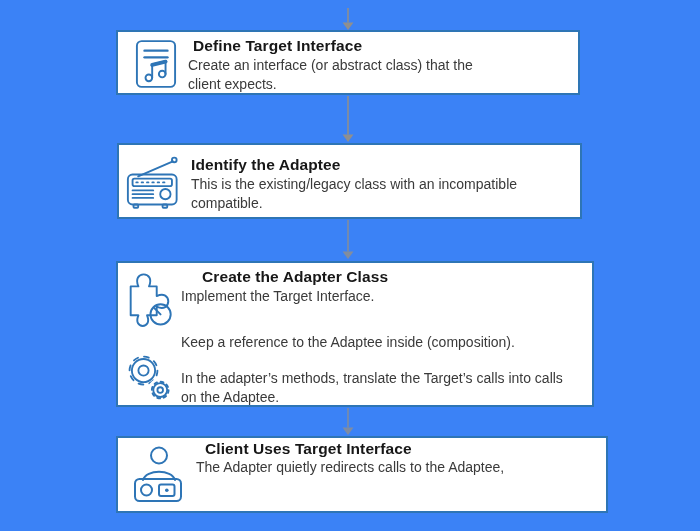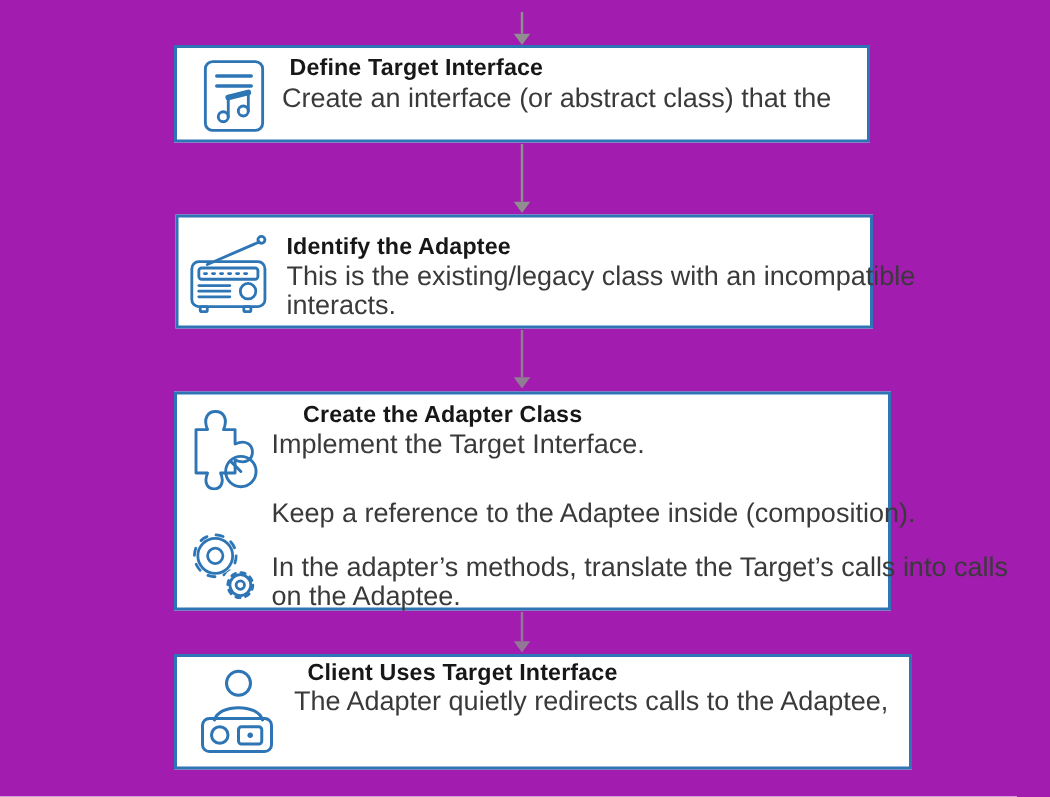--- a/index.html
+++ b/index.html
@@ -1,20 +1,20 @@
 <!DOCTYPE html>
 <html><head>
 <meta charset="utf-8">
 <style>
   html, body { margin: 0; padding: 0; background: #ffffff; }
   .canvas {
     position: relative;
     width: 700px;
     height: 531px;
-    background: #a21caf;
+    background: #3b82f6;
     font-family: "Liberation Sans", sans-serif;
     overflow: hidden;
   }
   .box {
     position: absolute;
     box-sizing: border-box;
     border: 2px solid #2e75b5;
     background: #ffffff;
   }
   .box1 { left: 116px; top: 30px;  width: 464px; height: 65px; }
@@ -45,21 +45,21 @@
     color: #171717;
     letter-spacing: 0.1px;
     white-space: nowrap;
   }
   .t1 { margin-left: 5px; }
   .t2 { }
   .t3 { margin-left: 21px; }
   .t4 { margin-left: 9px; line-height: 18px; }
 
   .line {
-    font-size: 18px;
+    font-size: 14px;
     line-height: 19px;
     color: #3a3a3a;
     white-space: nowrap;
   }
   .gap-lg { margin-top: 27px; }
   .gap-md { margin-top: 17px; }
 
   .arrow { position: absolute; }
   .arrow svg { display: block; }
   .arrow-line { stroke: #8f8f8f; stroke-width: 1.6; }
@@ -107,20 +107,21 @@
         <line class="stroke" x1="10" y1="19" x2="34" y2="19" style="stroke-width:2.5"></line>
         <path class="stroke" d="M18 40.5 V26.5 L32 23 V36.5"></path>
         <line class="stroke" x1="18" y1="27" x2="32" y2="23.5" style="stroke-width:4"></line>
         <circle class="stroke" cx="14.5" cy="40.5" r="3.5"></circle>
         <circle class="stroke" cx="28.5" cy="36.5" r="3.5"></circle>
       </svg>
     </span>
     <div class="content c1">
       <div class="title t1">Define Target Interface</div>
       <div class="line">Create an interface (or abstract class) that the</div>
+      <div class="line">client expects.</div>
     </div>
   </div>
 
   <div class="box box2">
     <span class="icon" style="left:7px; top:7px;">
       <svg width="60" height="58" viewBox="0 0 64 58">
         <line class="stroke" x1="13" y1="24" x2="50" y2="8"></line>
         <circle class="stroke" cx="51.5" cy="6.5" r="2.5"></circle>
         <rect class="stroke" x="2" y="22" width="52" height="32" rx="5"></rect>
         <rect class="stroke" x="7" y="26.5" width="42" height="8" rx="2"></rect>
@@ -129,21 +130,21 @@
         <line class="stroke" x1="7" y1="43" x2="29" y2="43"></line>
         <line class="stroke" x1="7" y1="47" x2="29" y2="47"></line>
         <circle class="stroke" cx="42" cy="43" r="5.5"></circle>
         <rect class="stroke" x="8" y="54" width="5" height="3.5" rx="1"></rect>
         <rect class="stroke" x="39" y="54" width="5" height="3.5" rx="1"></rect>
       </svg>
     </span>
     <div class="content c2">
       <div class="title t2">Identify the Adaptee</div>
       <div class="line">This is the existing/legacy class with an incompatible</div>
-      <div class="line">interacts.</div>
+      <div class="line">compatible.</div>
     </div>
   </div>
 
   <div class="box box3">
     <span class="icon" style="left:4px; top:4px;">
       <svg width="54" height="60" viewBox="0 0 56 62">
         <path class="stroke" d="M9 20 L17 20 C13.5 12, 17.5 7.5, 22.5 7.5 C27.5 7.5, 31.5 12, 28 20 L36 20 L36 30 C43.5 26.5, 48 30.5, 48 35.5 C48 40.5, 43.5 44.5, 36 41 L36 50 L26 50 C29 57.5, 25.5 61, 21.5 61 C17.5 61, 14 57.5, 17 50 L9 50 Z"></path>
         <circle class="stroke" cx="40" cy="49" r="10.5" fill="#ffffff"></circle>
         <line class="stroke" x1="40" y1="49" x2="33.5" y2="42.5"></line>
       </svg>

